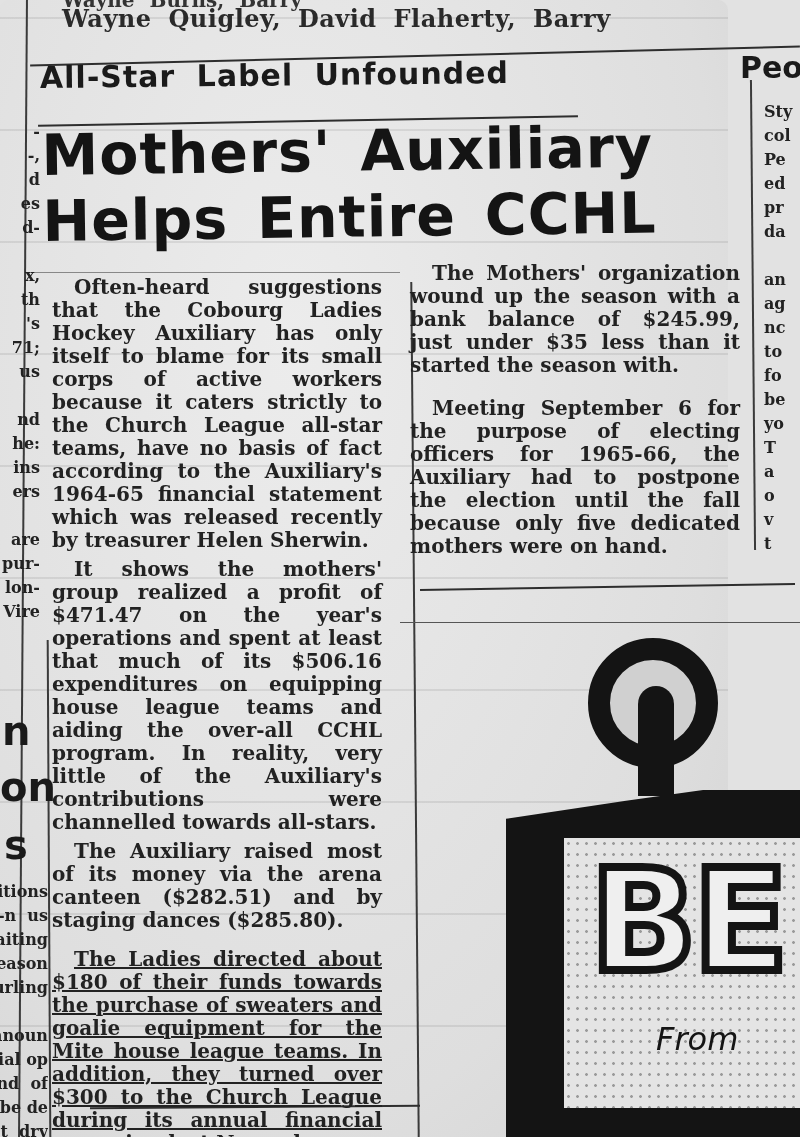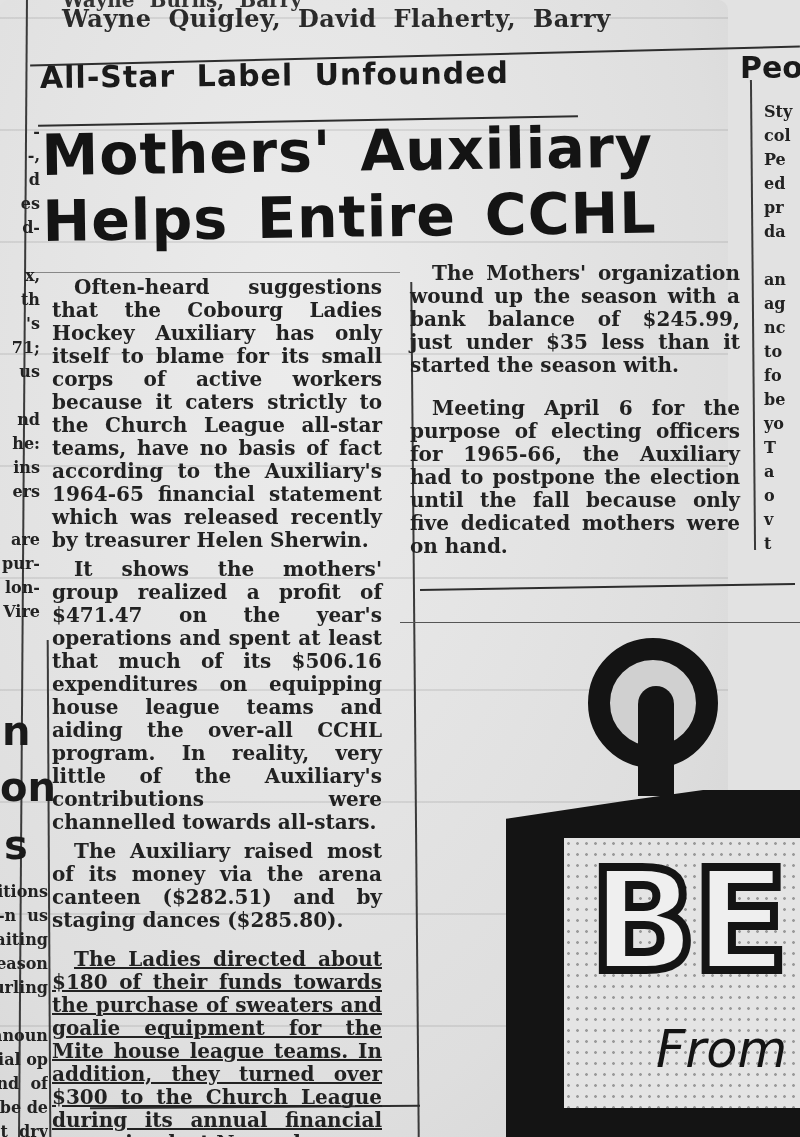--- a/index.html
+++ b/index.html
@@ -72,21 +72,21 @@
       background: #e4e4e4;
       background-image: radial-gradient(#9a9a9a 1px, transparent 1.5px);
       background-size: 9px 11px;
     }
     .ad-letter {
       position: absolute; left: 590px; top: 852px; font-family: "DejaVu Sans", sans-serif; font-weight: bold;
       font-size: 140px; line-height: 140px; color: #efefef; -webkit-text-stroke: 8px #141414; letter-spacing: -4px;
     }
     .ad-from {
       position: absolute; left: 656px; top: 1020px; font-family: "DejaVu Sans", sans-serif; font-style: italic;
-      font-size: 51px; color: #141414;
+      font-size: 32px; color: #141414;
     }
   </style>
 </head>
 <body>
 
 <div class="page">
 
   <div class="vrule" style="left:22px; top:0; height:1137px; transform:rotate(0.4deg);"></div>
   <div class="vrule" style="left:414px; top:282px; height:855px; transform:rotate(-0.5deg);"></div>
   <div class="vrule" style="left:752px; top:80px; height:470px; transform:rotate(-0.5deg);"></div>
@@ -110,21 +110,21 @@
 
   <div class="col col-left">
     <p>Often-heard suggestions that the Cobourg Ladies Hockey Auxiliary has only itself to blame for its small corps of active workers because it caters strictly to the Church League all-star teams, have no basis of fact according to the Auxiliary's 1964-65 financial statement which was released recently by treasurer Helen Sherwin.</p>
     <p>It shows the mothers' group realized a profit of $471.47 on the year's operations and spent at least that much of its $506.16 expenditures on equipping house league teams and aiding the over-all CCHL program. In reality, very little of the Auxiliary's contributions were channelled towards all-stars.</p>
     <p>The Auxiliary raised most of its money via the arena canteen ($282.51) and by staging dances ($285.80).</p>
     <p style="margin-top:16px;text-decoration:underline;">The Ladies directed about $180 of their funds towards the purchase of sweaters and goalie equipment for the Mite house league teams. In addition, they turned over $300 to the Church League during its annual financial campaign last November.</p>
   </div>
 
   <div class="col col-mid">
     <p>The Mothers' organization wound up the season with a bank balance of $245.99, just under $35 less than it started the season with.</p>
-    <p style="margin-top:20px;">Meeting April 6 for the purpose of electing officers for 1965-66, the Auxiliary had to postpone the election until the fall because only five dedicated mothers were on hand.</p>
+    <p style="margin-top:20px;">Meeting September 6 for the purpose of electing officers for 1965-66, the Auxiliary had to postpone the election until the fall because only five dedicated mothers were on hand.</p>
   </div>
 
   <div class="peo">Peo</div>
   <div class="frag frag-right">Sty
 col
 Pe
 ed
 pr
 da
 

